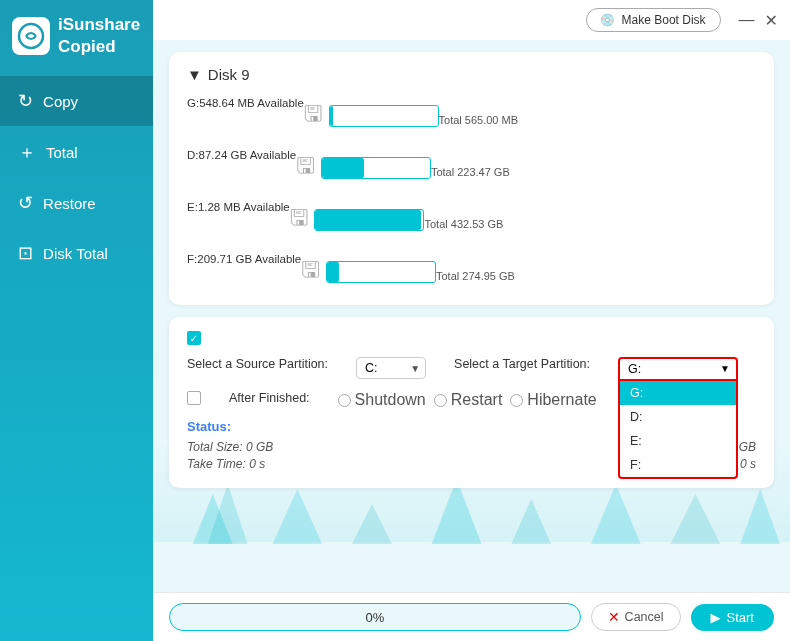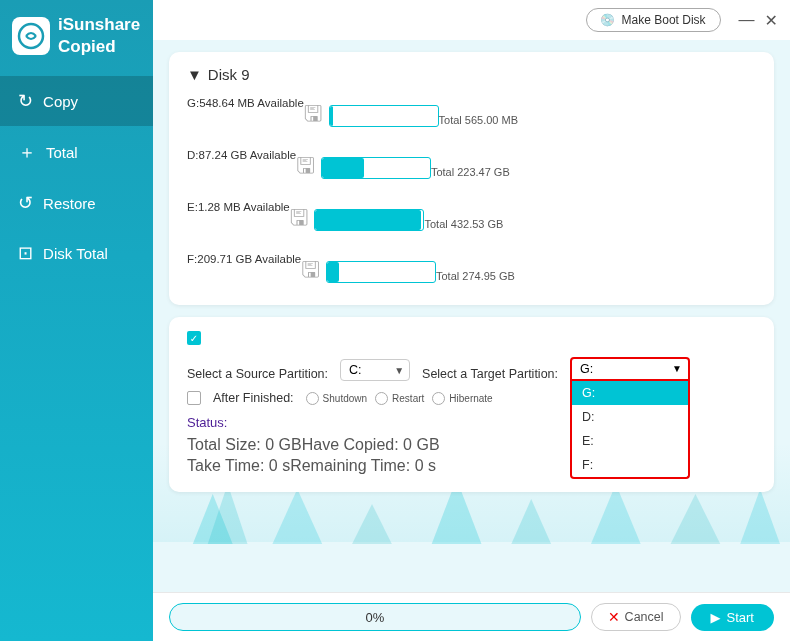--- a/index.html
+++ b/index.html
@@ -192,22 +192,22 @@
     .checkbox-empty {
       width: 14px; height: 14px;
       border: 1.5px solid #aaa;
       border-radius: 2px;
       background: white;
       display: inline-flex;
       flex-shrink: 0;
     }
     .row-controls {
       display: flex;
-      align-items: flex-end;
-      gap: 12px;
+      align-items: flex-start;
+      gap: 28px;
       margin-bottom: 10px;
     }
     .label-text { font-size: 12.5px; color: #333; }
     .select-box {
       border: 1.5px solid #ccc;
       border-radius: 4px;
       padding: 3px 24px 3px 8px;
       font-size: 12.5px;
       appearance: none;
       background: white;
@@ -258,32 +258,32 @@
       font-size: 12.5px;
       cursor: pointer;
       color: #333;
     }
     .dropdown-item.selected {
       background: #00c4d4;
       color: white;
     }
 
     .radio-group { display: flex; align-items: center; gap: 8px; }
-    .radio-item { display: flex; align-items: center; gap: 4px; font-size: 10px; color: #555; }
+    .radio-item { display: flex; align-items: center; gap: 4px; font-size: 16px; color: #555; }
     .radio-dot {
       width: 13px; height: 13px;
       border: 1.5px solid #aaa;
       border-radius: 50%;
       background: white;
       display: inline-flex; align-items: center; justify-content: center;
     }
 
     .status-section { margin-top: 8px; }
-    .status-title { font-size: 13px; font-weight: normal; color: #4c1d95; margin-bottom: 6px; }
-    .status-row { display: flex; font-size: 16px; color: #555; margin-bottom: 3px; }
+    .status-title { font-size: 13px; font-weight: bold; color: #3b82f6; margin-bottom: 6px; }
+    .status-row { display: flex; justify-content: space-between; font-size: 12px; color: #555; margin-bottom: 3px; font-style: italic; }
 
     
     .footer {
       background: white;
       padding: 10px 16px;
       display: flex;
       align-items: center;
       gap: 10px;
       border-top: 1px solid #e8e8e8;
       position: relative;

